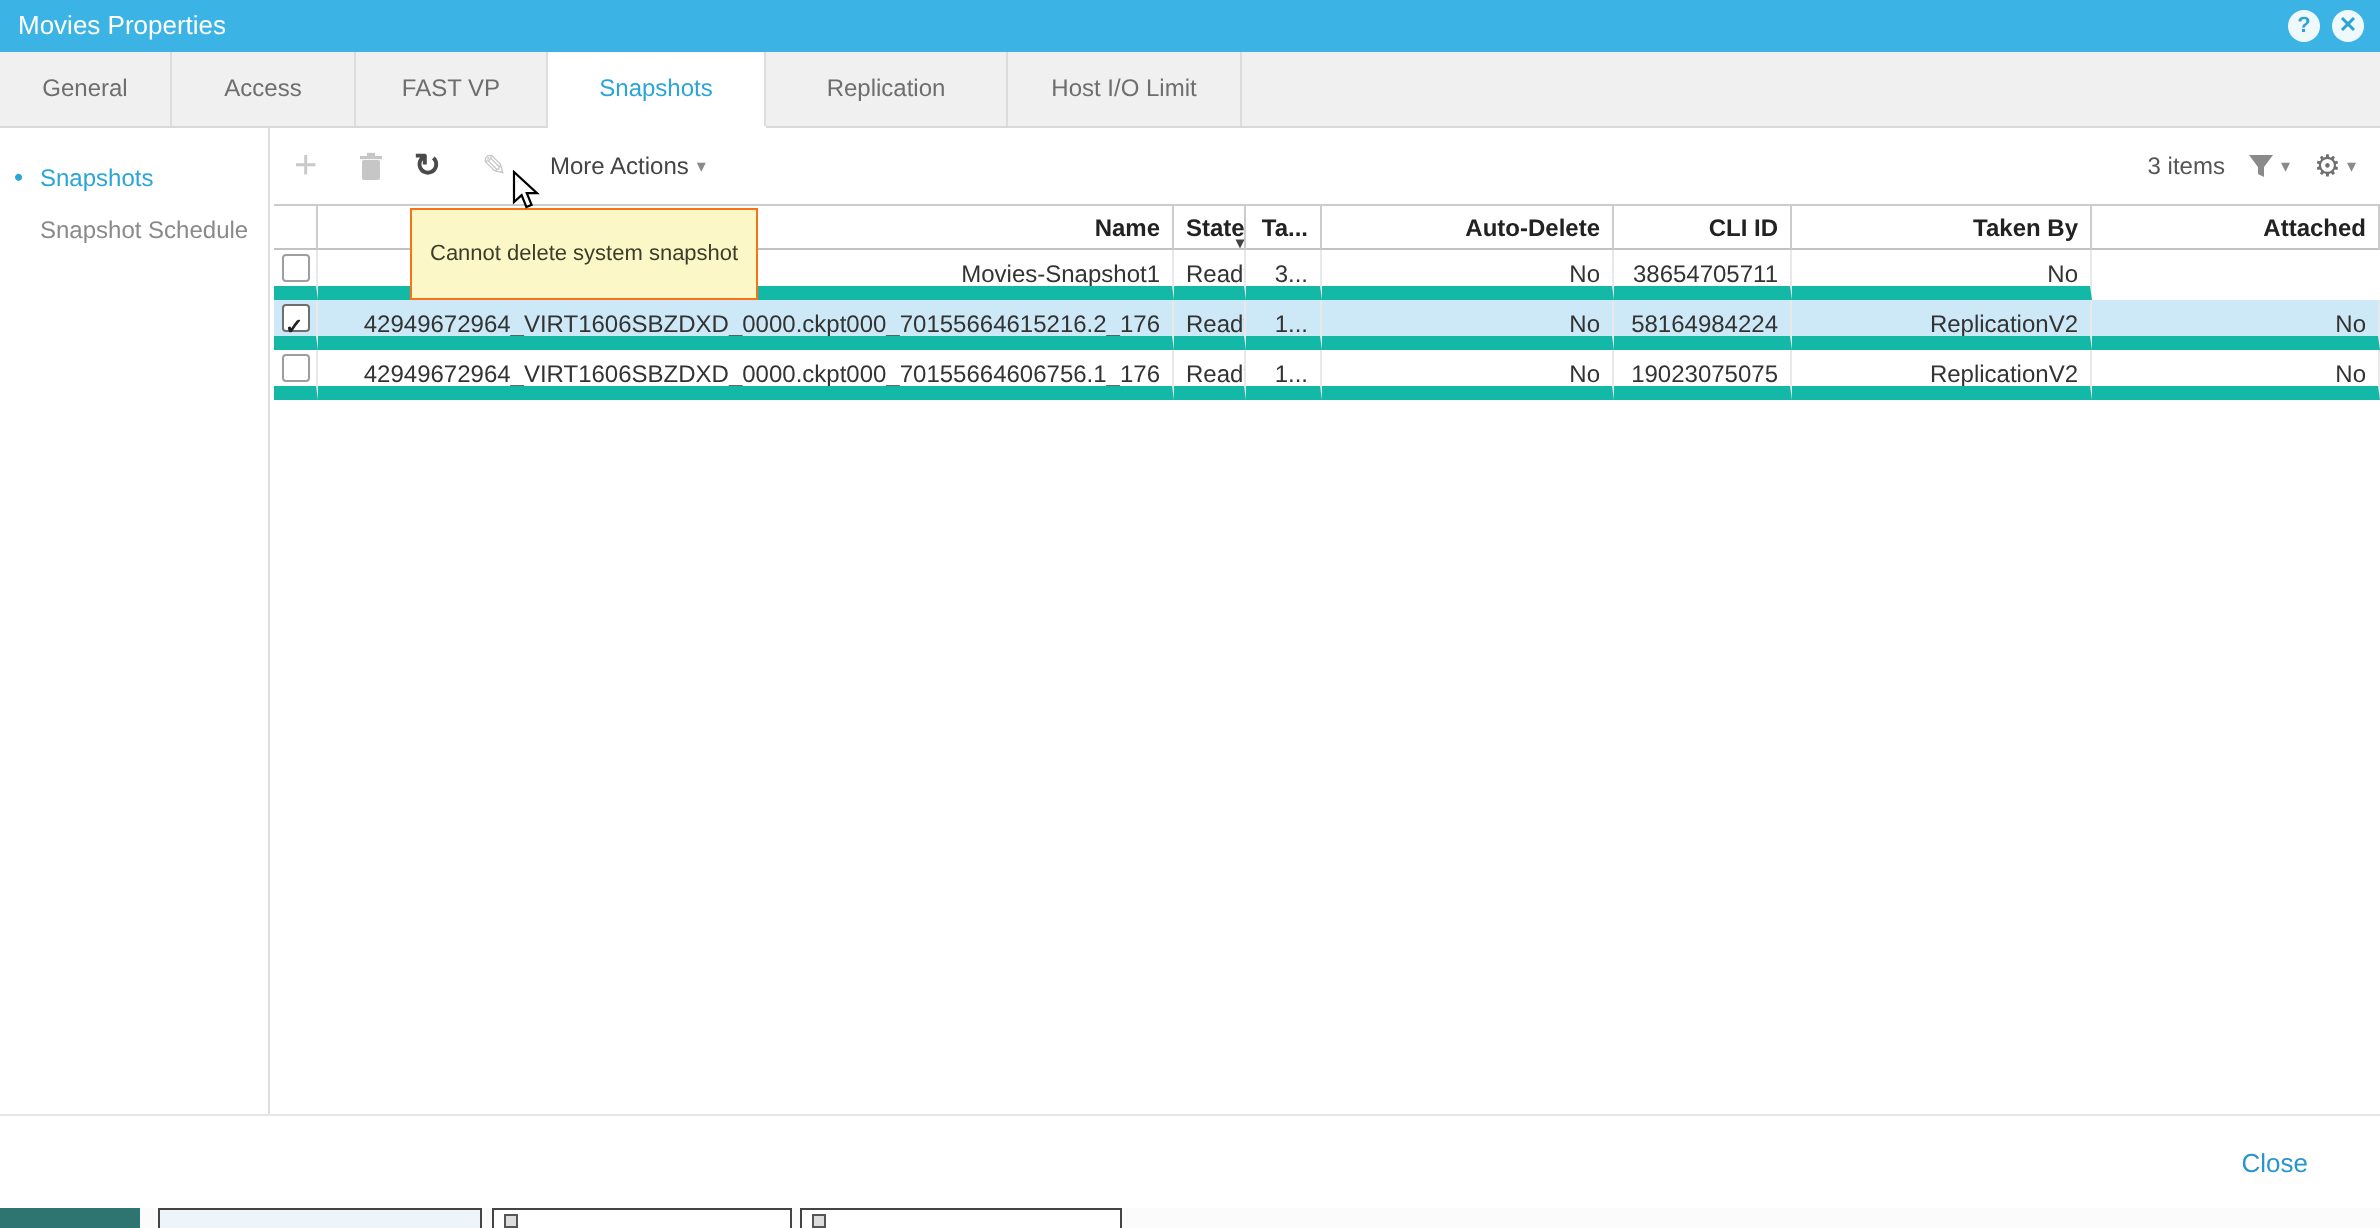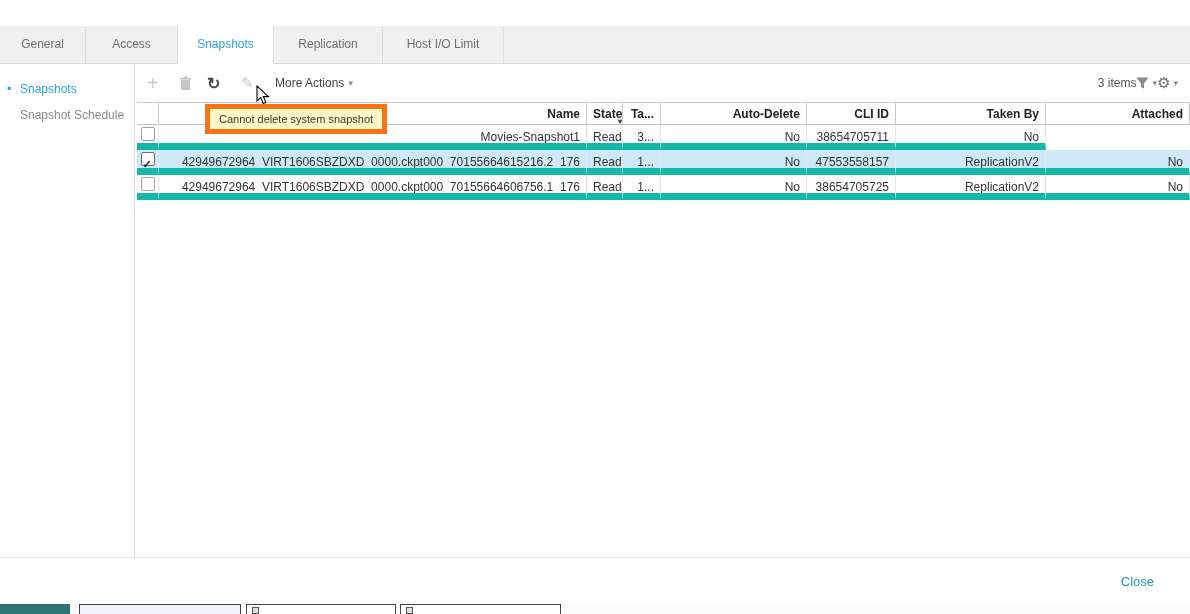--- a/index.html
+++ b/index.html
@@ -38,21 +38,21 @@
 
   
   .toolbar{position:absolute;left:0;top:0;right:0;height:38px;}
   .tool{position:absolute;top:0;height:38px;display:flex;align-items:center;cursor:pointer;}
   .t-add{left:12px;font-size:20px;color:#c9c9c9;}
   .t-del{left:44px;}
   .t-refresh{left:72px;font-size:16px;color:#4a4a4a;font-weight:bold;}
   .t-edit{left:106px;font-size:15px;color:#c6c6c6;}
   .t-more{left:140px;font-size:12px;color:#444;gap:4px;}
   .arrow{font-size:9px;color:#8a8a8a;}
-  .toolbar-right{position:absolute;right:12px;top:0;height:38px;display:flex;align-items:center;}
+  .toolbar-right{position:absolute;right:12px;top:0;height:38px;display:flex;align-items:center;gap:12px;}
   .items-count{font-size:12px;color:#555;}
   .t-filter,.t-gear{display:flex;align-items:center;gap:3px;cursor:pointer;}
   .gear-glyph{font-size:15px;color:#6f6f6f;}
 
   
   .tbl{position:absolute;left:2px;top:38px;right:0;text-align:right;}
   .thead,.trow{display:grid;grid-template-columns:22px 428px 36px 38px 146px 89px 150px 1fr;}
   .hcell{font-weight:bold;font-size:12px;color:#222;padding:0 6px;height:23px;line-height:23px;
          border-right:1px solid #ccc;border-top:1px solid #ccc;border-bottom:1px solid #c2c2c2;
          white-space:nowrap;overflow:hidden;box-sizing:border-box;position:relative;cursor:pointer;}
@@ -67,46 +67,54 @@
   .mark{display:none;position:absolute;left:1px;top:-1px;font-size:11px;font-weight:bold;color:#222;}
   .trow.checked .mark{display:block;}
   .trow.checked .cbx{border-color:#6f6f6f;}
 
   
   .footer{position:absolute;left:0;top:557px;right:0;height:47px;background:#fff;
           border-top:1px solid #e6e6e6;box-sizing:border-box;}
   .close-link{position:absolute;right:36px;top:16px;font-size:13px;color:#2896cc;cursor:pointer;}
 
   
-  .tooltip{position:absolute;left:205px;top:104px;background:#fbf7c6;border:5px solid #f97316;
-           font-size:11px;color:#3c3c2a;padding:4px 9px;z-index:50;white-space:nowrap;}
+  .tooltip{position:absolute;left:205px;top:104px;background:#fbf7c6;border:1px solid #f97316;
+           font-size:11px;color:#3c3c2a;padding:16px 9px;z-index:50;white-space:nowrap;}
 
   
   .cursor{position:absolute;left:256px;top:85px;z-index:60;}
 
   
   .strip{position:absolute;left:0;top:604px;width:1190px;height:10px;background:#fbfbfb;overflow:hidden;}
   .strip-teal{position:absolute;left:0;top:0;width:70px;height:10px;background:#2e7470;}
   .strip-cell{position:absolute;top:0;height:12px;background:#fff;border:1px solid #444;box-sizing:border-box;}
   .sc1{left:79px;width:162px;background:#eef5fa;}
   .sc2{left:246px;width:150px;}
   .sc3{left:400px;width:161px;}
   .strip-ico{position:absolute;left:5px;top:2px;width:7px;height:7px;border:1px solid #555;background:#ddd;box-sizing:border-box;}
 </style>
 </head>
 <body>
 
 <div class="stage">
 
   <div class="window">
 
+    <div class="titlebar">
+      <span class="title-text">Movies Properties</span>
+      <div class="tb-icons">
+        <span class="tb-ico">?</span>
+        <span class="tb-ico">✕</span>
+      </div>
+    </div>
 
     <div class="tabbar">
       <div class="tab">General</div>
       <div class="tab">Access</div>
+      <div class="tab">FAST VP</div>
       <div class="tab active">Snapshots</div>
       <div class="tab">Replication</div>
       <div class="tab">Host I/O Limit</div>
     </div>
 
     <div class="bodyarea">
 
       <div class="sidebar">
         <div class="side-item active">
           <span class="bullet">•</span>
@@ -180,34 +188,34 @@
           <div class="trow selected checked">
             <div class="cell c-check">
                 <span class="cbx">
                   <span class="mark">✓</span>
                 </span>
               </div>
             <div class="cell">42949672964_VIRT1606SBZDXD_0000.ckpt000_70155664615216.2_176</div>
             <div class="cell">Ready</div>
             <div class="cell">1...</div>
             <div class="cell">No</div>
-            <div class="cell">47553558157</div>
+            <div class="cell">58164984224</div>
             <div class="cell">ReplicationV2</div>
             <div class="cell">No</div>
           </div>
 
           <div class="trow">
             <div class="cell c-check">
                 <span class="cbx"></span>
               </div>
             <div class="cell">42949672964_VIRT1606SBZDXD_0000.ckpt000_70155664606756.1_176</div>
             <div class="cell">Ready</div>
             <div class="cell">1...</div>
             <div class="cell">No</div>
-            <div class="cell">38654705725</div>
+            <div class="cell">19023075075</div>
             <div class="cell">ReplicationV2</div>
             <div class="cell">No</div>
           </div>
         </div>
 
       </div>
     </div>
 
     <div class="footer">
       <span class="close-link">Close</span>

